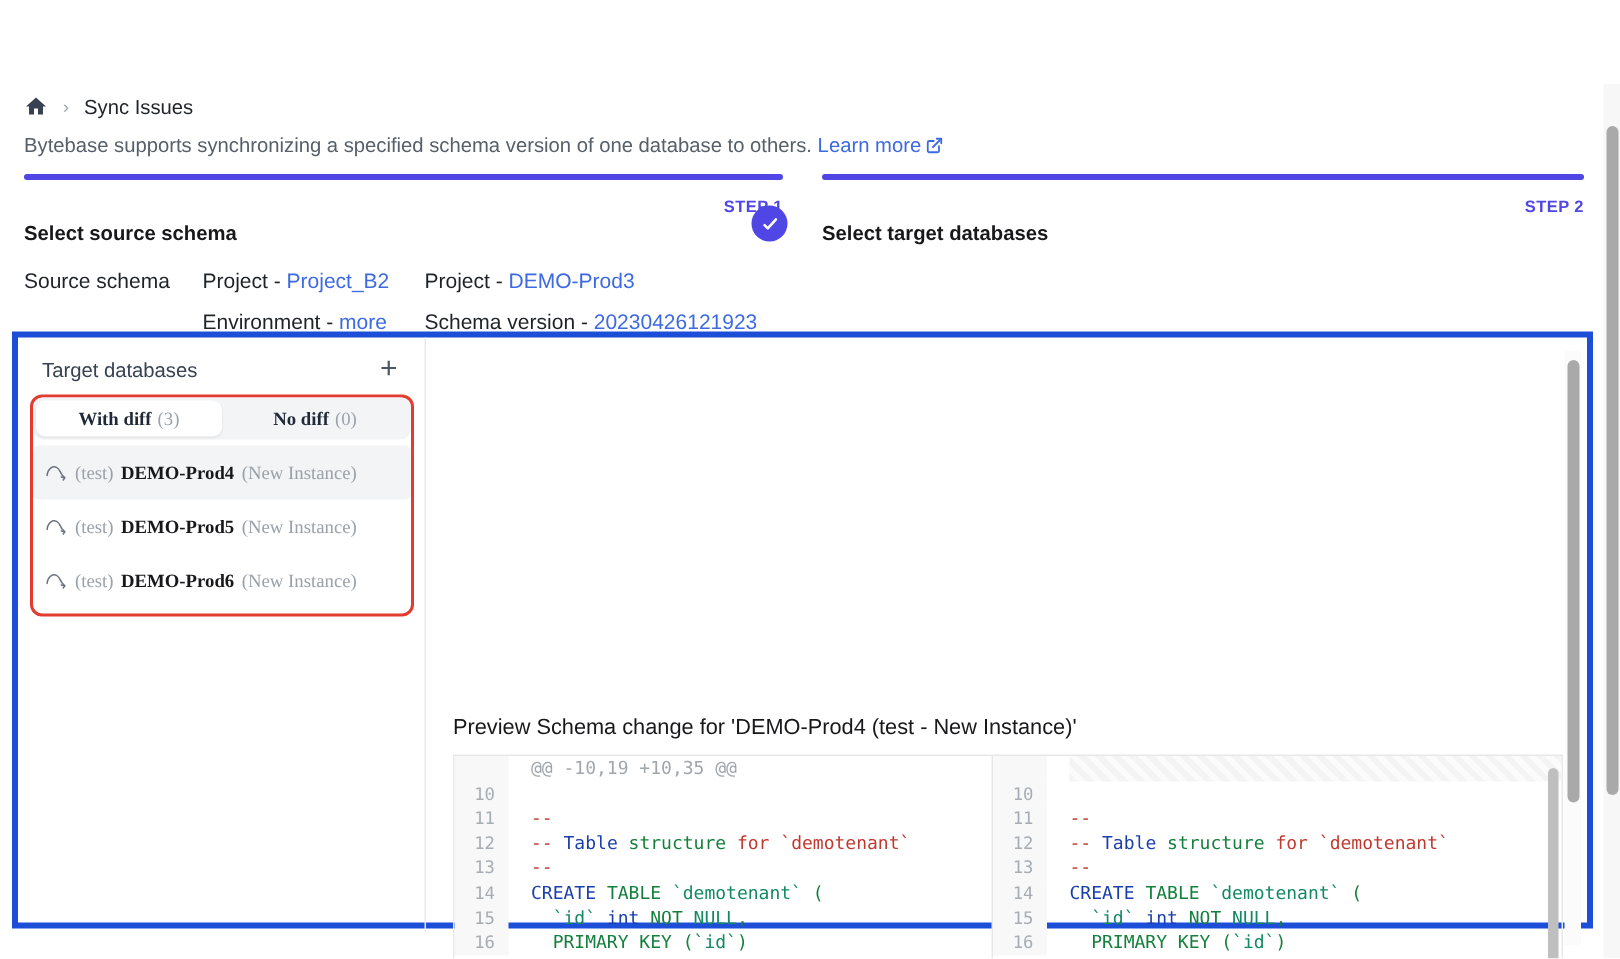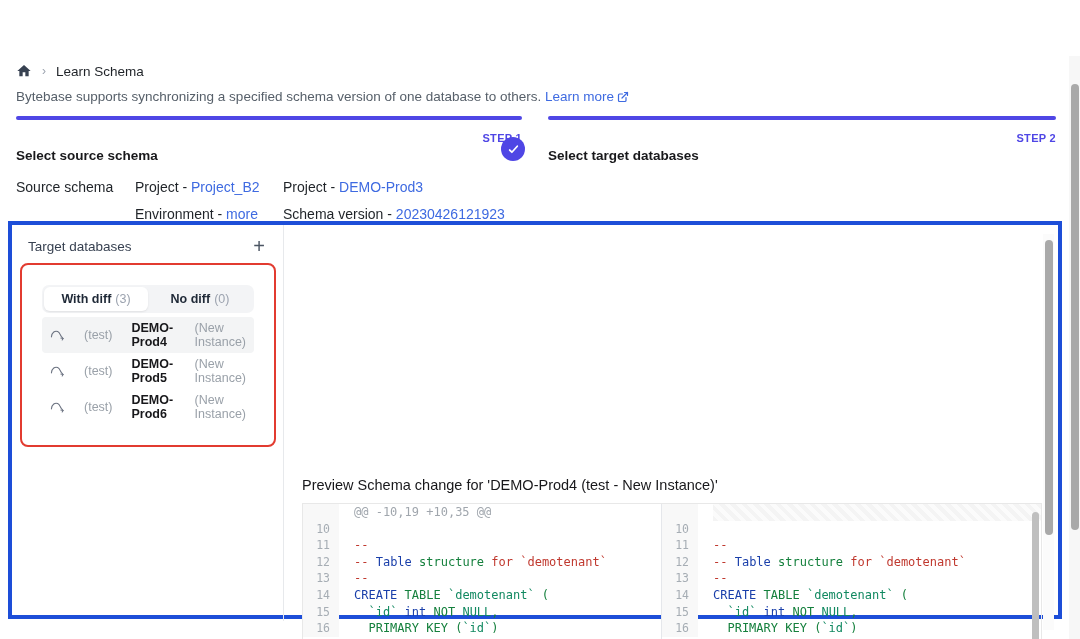--- a/index.html
+++ b/index.html
@@ -40,28 +40,28 @@
   #source-fields { display:grid; grid-auto-flow:column; grid-template-rows:repeat(2,27px);
     grid-template-columns:148px auto; font-size:14px; color:#1f2328; }
   .src-field .fval { cursor:pointer; }
   
   #content { position:absolute; left:8px; top:221px; width:1054px; height:398px;
     border:4px solid #1d4ed8; background:#fff; }
   #left-panel { position:absolute; left:0; top:0; width:272px; height:396px; border-right:1px solid #e7e9ec; }
   #target-header { display:flex; align-items:center; justify-content:space-between; padding:12px 16px 6px 16px; }
   #target-title { font-size:13.5px; color:#374151; font-weight:500; }
   #add-target-btn { font-size:20px; color:#4b5563; line-height:18px; cursor:pointer; padding:0 2px; }
-  #red-box { position:absolute; left:8px; top:38px; width:256px; height:184px;
-    border:2.5px solid; border-radius:8px; padding:20px; }
+  #red-box { position:absolute; left:8px; top:38px; width:256px; height:148px;
+    border:2.5px solid; border-radius:8px; padding:0;font-family:Liberation Serif, serif; }
   #tabs { display:flex; background:#f3f4f6; border-radius:7px; height:28px; padding:2px; margin-bottom:4px; }
   .tab { flex:1; display:flex; align-items:center; justify-content:center; gap:4px;
     font-size:12.5px; color:#1f2937; font-weight:600; cursor:pointer; border-radius:6px; }
   .tab .tab-count { color:#9ca3af; font-weight:400; }
   .tab.active { background:#fff; box-shadow:0 1px 2px rgba(0,0,0,.08); }
-  #db-list .db-item { display:flex; align-items:center; gap:19px; height:36px;
+  #db-list .db-item { display:flex; align-items:center; gap:5px; height:36px;
     padding:0 8px; font-size:12.5px; border-radius:4px; cursor:pointer; }
   #db-list .db-item.selected { background:#f3f4f5; }
   .db-env, .db-suffix { color:#9aa1a9; }
   .db-name { color:#18181b; font-weight:700; }
   .db-icon { flex:0 0 15px; }
   
   #preview-title { position:absolute; left:290px; top:252px; font-size:14.5px; color:#18181b; }
   #diff-editor { position:absolute; left:290px; top:278px; width:740px; height:318px;
     border:1px solid #e8e8e8; display:flex; font-family:"DejaVu Sans Mono", monospace; font-size:12px; }
   #pane-left { width:359px; border-right:1px solid #e5e7eb; display:flex; flex-direction:column; overflow:hidden; }
@@ -90,21 +90,21 @@
 <body>
 
 <div id="screen">
 
 
   <div id="breadcrumb">
     <svg width="16" height="16" viewBox="0 0 24 24" fill="#374151">
       <path d="M12 3 2 12h3v8h5v-6h4v6h5v-8h3z"></path>
     </svg>
     <span class="crumb-sep">›</span>
-    <span class="crumb-label">Learn Schema</span>
+    <span class="crumb-label">Sync Issues</span>
   </div>
 
   <div id="intro">
     <span>Bytebase supports synchronizing a specified schema version of one database to others.</span>
     <a id="learn-more-link" style="color: rgb(62, 106, 225);"><span>Learn more</span><svg class="ext-icon" width="12" height="12" viewBox="0 0 24 24" fill="none" stroke-width="2.4" stroke-linecap="round" stroke-linejoin="round" style="stroke: rgb(62, 106, 225);">
           <path d="M18 13v6a2 2 0 0 1-2 2H5a2 2 0 0 1-2-2V8a2 2 0 0 1 2-2h6"></path>
           <path d="M15 3h6v6"></path>
           <path d="M10 14 21 3"></path>
         </svg></a>
   </div>

